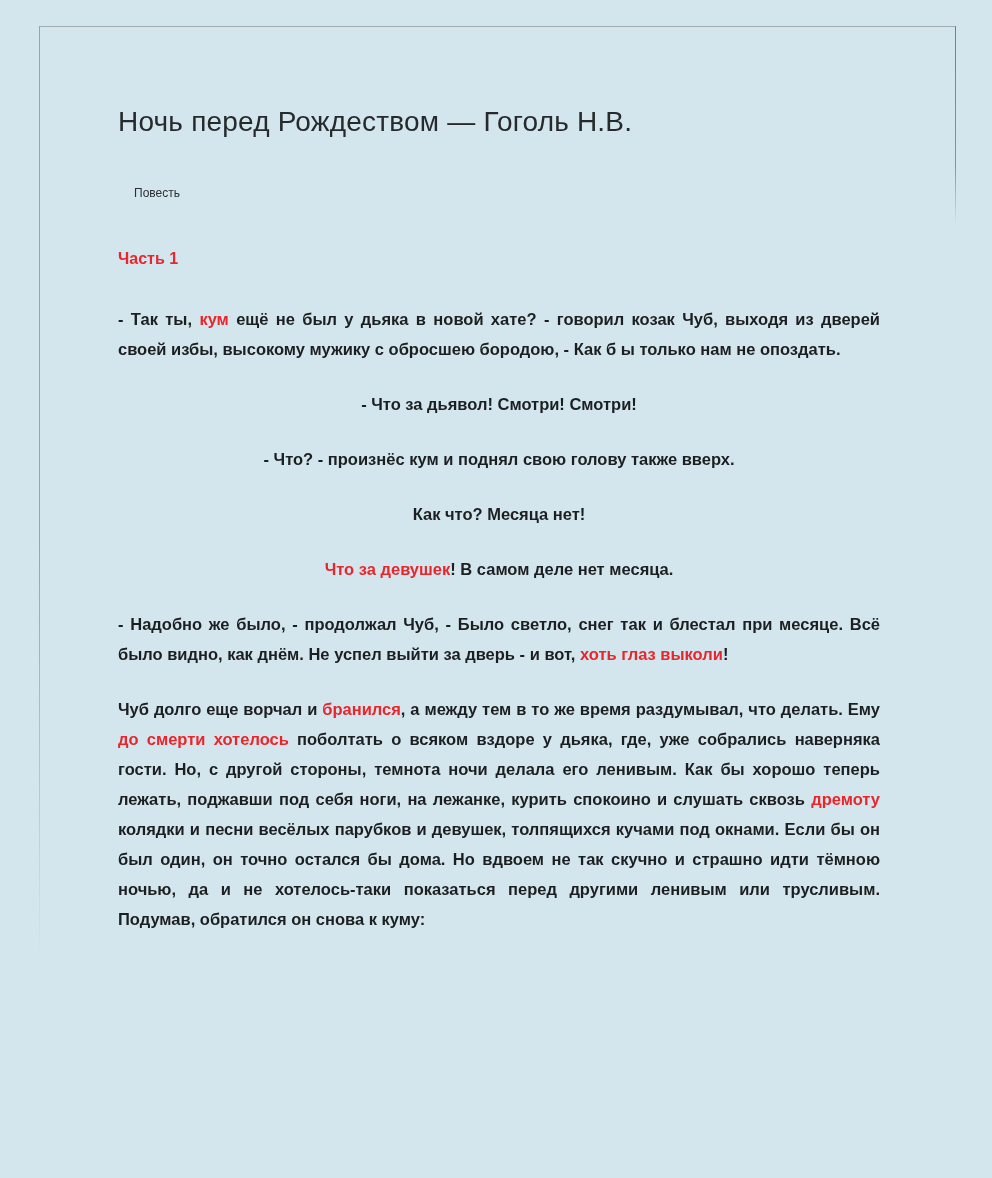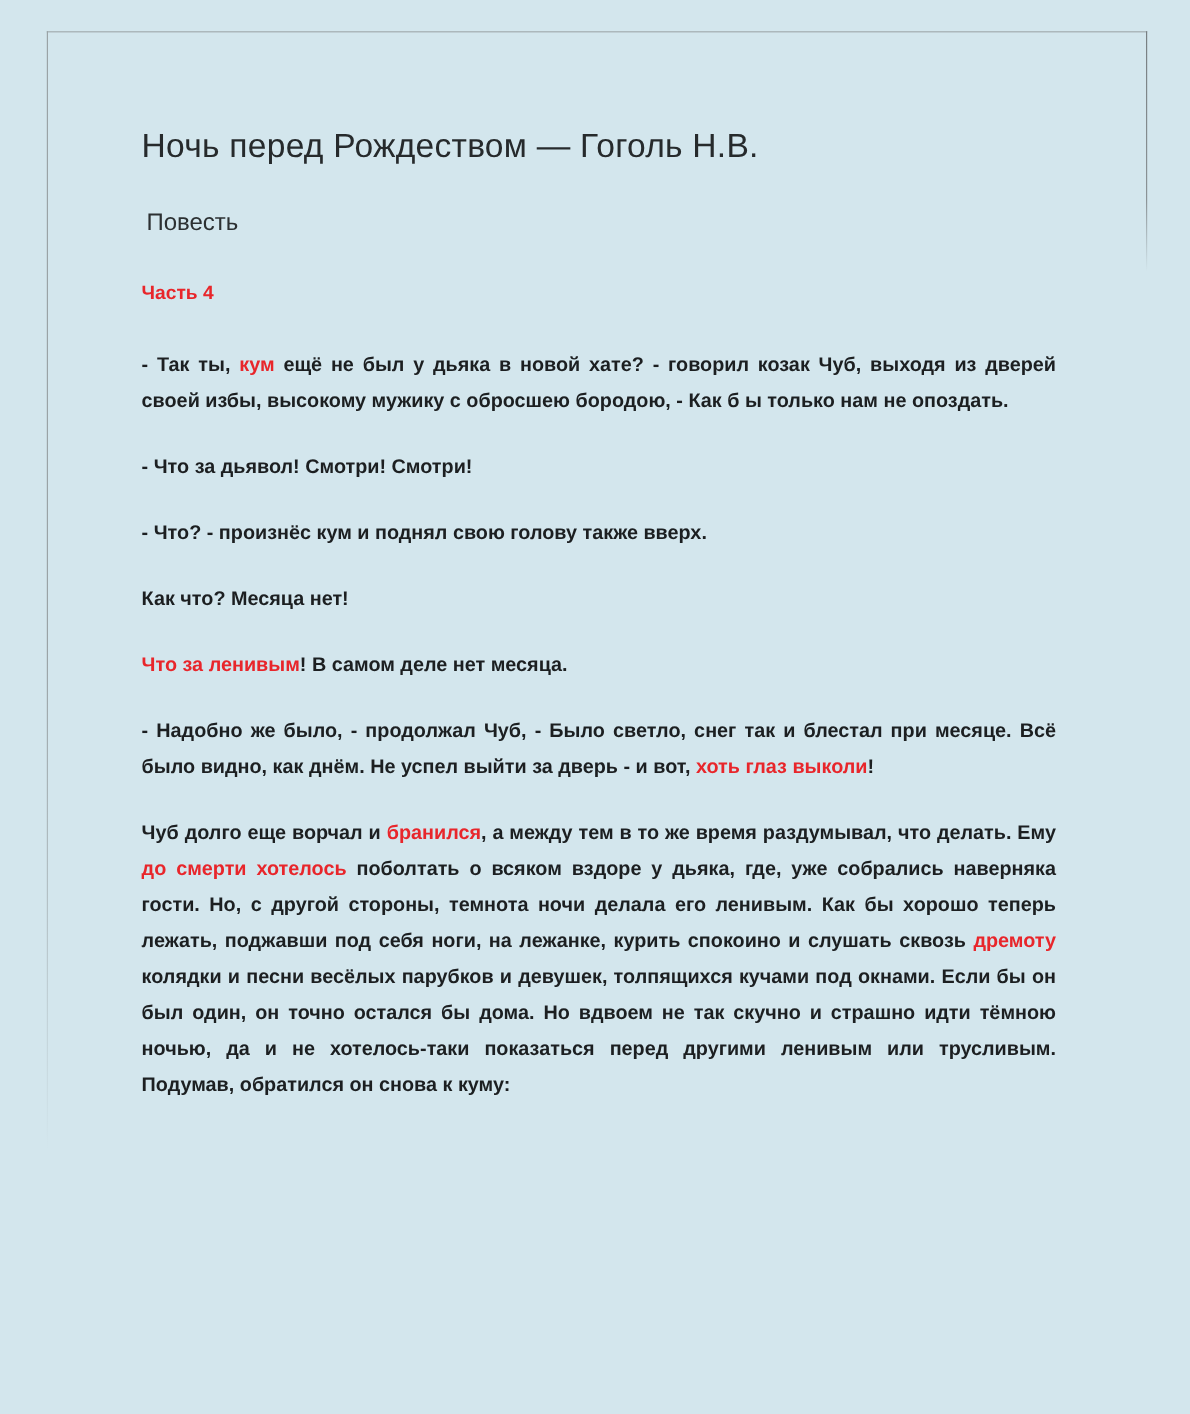--- a/index.html
+++ b/index.html
@@ -78,23 +78,23 @@
     margin: 0;
     padding-top: 104px;
     font-size: 28px;
     font-weight: 400;
     line-height: 1.25;
     letter-spacing: .2px;
     color: #262a2c;
   }
 
   .doc-subtitle {
-    margin: 4px;
+    margin: 16px;
     padding-top: 31px;
-    font-size: 20px;
+    font-size: 12px;
     font-weight: 400;
     line-height: 1.2;
     color: #2c3032;
   }
 
   .doc-part {
     margin: 0;
     padding-top: 33px;
     font-size: 16px;
     font-weight: 700;
@@ -115,21 +115,21 @@
     text-align: justify;
     text-justify: inter-word;
     -webkit-hyphens: none;
     hyphens: none;
   }
   p.para:last-child {
     margin-bottom: 0;
   }
   
   p.para.short {
-    text-align: left;
+    text-align: center;
   }
 
   .hl {
     color: #e8262b;
   }
 </style>
 </head>
 <body style="background: rgb(211, 230, 237);">
 
 <div class="page">
@@ -139,27 +139,27 @@
     <div class="frame-left"></div>
     <div class="frame-right"></div>
   </div>
 
   <div class="content">
 
     <h1 class="doc-title">Ночь перед Рождеством — Гоголь Н.В.</h1>
 
     <div class="doc-subtitle">Повесть</div>
 
-    <div class="doc-part" style="color: rgb(232, 38, 43);">Часть 4</div>
+    <div class="doc-part" style="color: rgb(232, 38, 43);">Часть 1</div>
 
     <div class="body-block">
         <p class="para"><span class="">- Так ты, </span><span class="hl" style="color: rgb(232, 38, 43);">кум</span><span class="">  ещё не был у дьяка в новой хате? - говорил козак Чуб, выходя из дверей своей избы, высокому мужику с обросшею бородою, - Как б ы только нам не опоздать.</span></p>
         <p class="para short"><span class="">- Что за дьявол! Смотри! Смотри!</span></p>
         <p class="para short"><span class="">- Что? - произнёс кум и поднял свою голову также вверх.</span></p>
         <p class="para short"><span class="">Как что? Месяца нет!</span></p>
-        <p class="para short"><span class="hl" style="color: rgb(232, 38, 43);">Что за ленивым</span><span class="">! В самом деле нет месяца.</span></p>
+        <p class="para short"><span class="hl" style="color: rgb(232, 38, 43);">Что за девушек</span><span class="">! В самом деле нет месяца.</span></p>
         <p class="para"><span class="">- Надобно же было, - продолжал Чуб, - Было светло, снег так и блестал при месяце. Всё было видно, как днём. Не успел выйти за дверь - и вот, </span><span class="hl" style="color: rgb(232, 38, 43);">хоть глаз выколи</span><span class="">!</span></p>
         <p class="para"><span class="">Чуб долго еще ворчал и </span><span class="hl" style="color: rgb(232, 38, 43);">бранился</span><span class="">, а между тем в то же время раздумывал, что делать. Ему </span><span class="hl" style="color: rgb(232, 38, 43);">до смерти хотелось</span><span class=""> поболтать о всяком вздоре у дьяка, где, уже собрались наверняка гости. Но, с другой стороны, темнота ночи делала его ленивым. Как бы хорошо теперь лежать, поджавши под себя ноги, на лежанке, курить спокоино и слушать сквозь </span><span class="hl" style="color: rgb(232, 38, 43);">дремоту</span><span class=""> колядки и песни весёлых парубков и девушек, толпящихся кучами под окнами. Если бы он был один, он точно остался бы дома. Но вдвоем не так скучно и страшно идти тёмною ночью, да и не хотелось-таки показаться перед другими ленивым или трусливым. Подумав, обратился он снова к куму:</span></p>
       </div>
 
   </div>
 
 </div>
 
 </body></html>

